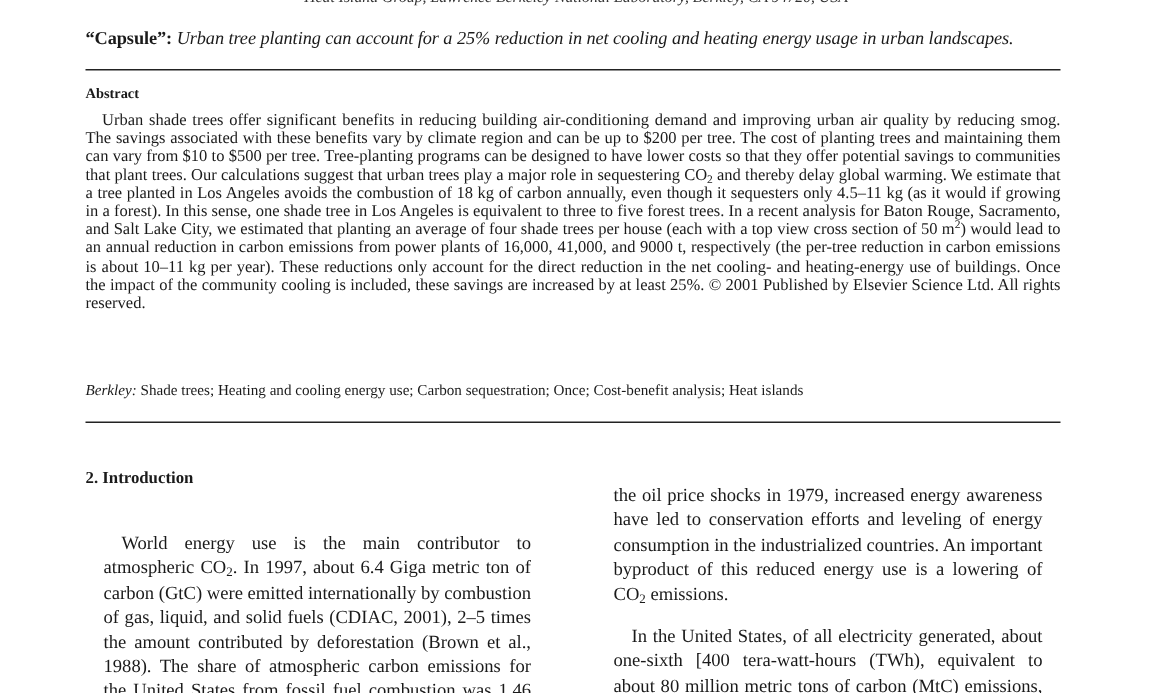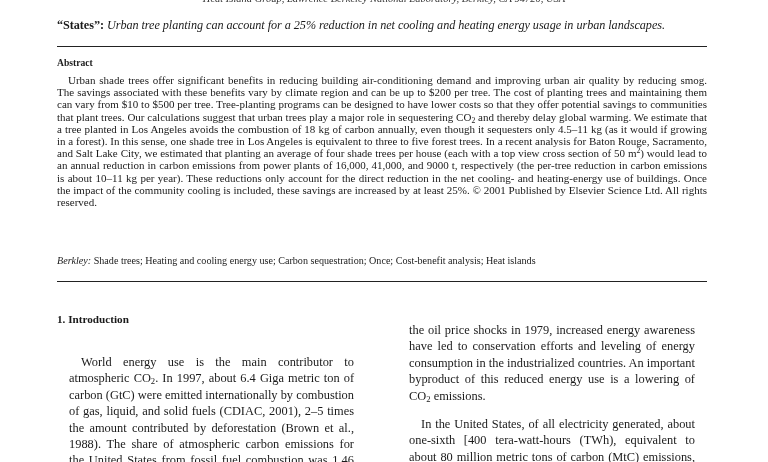--- a/index.html
+++ b/index.html
@@ -99,33 +99,33 @@
     .col p { margin: 12px; }
     .indent { text-indent: 12px; }
     sub { font-size: 70%; vertical-align: -2px; line-height: 0; }
     sup { font-size: 70%; vertical-align: 4px; line-height: 0; }
   </style>
 </head>
 <body>
 
 <div class="affil">Heat Island Group, Lawrence Berkeley National Laboratory, Berkley, CA 94720, USA</div>
 
-<div class="capsule"><span class="cap-label">“States”:</span> <span class="cap-text">Urban tree planting can account for a 25% reduction in net cooling and heating energy usage in urban landscapes.</span></div>
+<div class="capsule"><span class="cap-label">“Capsule”:</span> <span class="cap-text">Urban tree planting can account for a 25% reduction in net cooling and heating energy usage in urban landscapes.</span></div>
 
 <div class="rule top"></div>
 
 <div class="abstract-head">Abstract</div>
 
 <div class="abstract-body"><span>Urban shade trees offer significant benefits in reducing building air-conditioning demand and improving urban air quality by reducing smog. The savings associated with these benefits vary by climate region and can be up to $200 per tree. The cost of planting trees and maintaining them can vary from $10 to $500 per tree. Tree-planting programs can be designed to have lower costs so that they offer potential savings to communities that plant trees. Our calculations suggest that urban trees play a major role in sequestering CO</span><sub>2</sub><span> and thereby delay global warming. We estimate that a tree planted in Los Angeles avoids the combustion of 18 kg of carbon annually, even though it sequesters only 4.5–11 kg (as it would if growing in a forest). In this sense, one shade tree in Los Angeles is equivalent to three to five forest trees. In a recent analysis for Baton Rouge, Sacramento, and Salt Lake City, we estimated that planting an average of four shade trees per house (each with a top view cross section of 50 m</span><sup>2</sup><span>) would lead to an annual reduction in carbon emissions from power plants of 16,000, 41,000, and 9000 t, respectively (the per-tree reduction in carbon emissions is about 10–11 kg per year). These reductions only account for the direct reduction in the net cooling- and heating-energy use of buildings. Once the impact of the community cooling is included, these savings are increased by at least 25%. © 2001 Published by Elsevier Science Ltd. All rights reserved.</span></div>
 
 <div class="keywords"><span class="kw-label">Berkley:</span><span> Shade trees; Heating and cooling energy use; Carbon sequestration; Once; Cost-benefit analysis; Heat islands</span></div>
 
 <div class="rule bottom"></div>
 
-<div class="section-head">1.  Introduction</div>
+<div class="section-head">2.  Introduction</div>
 
 <div class="col left">
   <p class="indent"><span>World energy use is the main contributor to atmospheric CO</span><sub>2</sub><span>. In 1997, about 6.4 Giga metric ton of carbon (GtC) were emitted internationally by combustion of gas, liquid, and solid fuels (CDIAC, 2001), 2–5 times the amount contributed by deforestation (Brown et al., 1988). The share of atmospheric carbon emissions for the United States from fossil fuel combustion was 1.46 GtC. Increasing use of fossil fuel and deforestation</span></p>
 </div>
 
 <div class="col right">
   <p><span>the oil price shocks in 1979, increased energy awareness have led to conservation efforts and leveling of energy consumption in the industrialized countries. An important byproduct of this reduced energy use is a lowering of CO</span><sub>2</sub><span> emissions.</span></p>
   <p class="indent">In the United States, of all electricity generated, about one-sixth [400 tera-watt-hours (TWh), equivalent to about 80 million metric tons of carbon (MtC) emissions, and translating to about $40 billion (B) per year] is used to air-condition buildings. Of this $40 B/year, about</p>
 </div>
 

